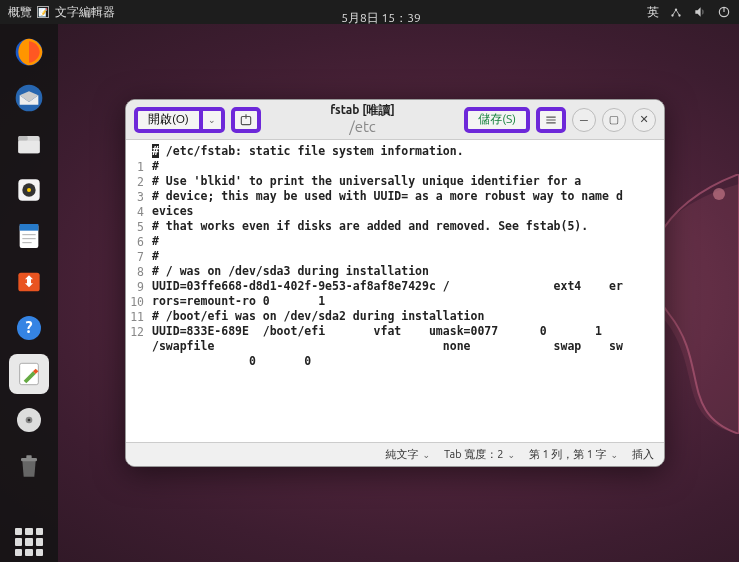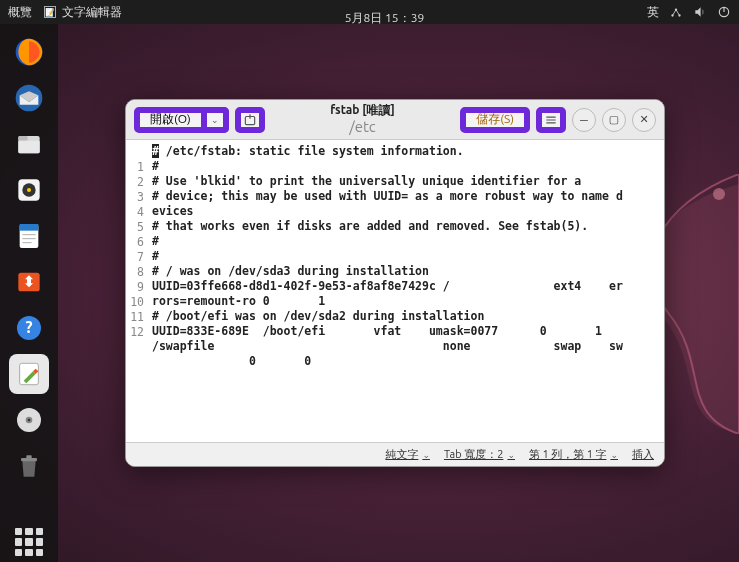--- a/index.html
+++ b/index.html
@@ -1,20 +1,20 @@
 <!DOCTYPE html>
 <html><head>
 <meta charset="utf-8">
 <style>
   * { margin: 0; padding: 0; box-sizing: border-box; }
   body { width: 739px; height: 562px; font-family: "Ubuntu", sans-serif; overflow: hidden; background: #000; }
   
   
   .topbar { height: 24px; background: #1d1d1d; color: #ddd; display: flex; align-items: center; font-size: 12px; padding: 0 8px; }
-  .topbar-left { display: flex; align-items: center; gap: 12px; }
+  .topbar-left { display: flex; align-items: center; gap: 5px; }
   .topbar-center { flex: 1; text-align: center; margin-top: 12px; }
   .topbar-right { display: flex; align-items: center; gap: 10px; }
   .topbar .app-icon { width: 12px; height: 12px; border: 1px solid #aaa; display: inline-flex; align-items: center; justify-content: center; font-size: 8px; }
   .topbar svg { width: 14px; height: 14px; fill: #ccc; }
   
   
   .desktop { position: relative; width: 739px; height: 538px; background: radial-gradient(ellipse at 60% 50%, #803050 0%, #5a2a40 30%, #4a2238 50%, #3d1d30 70%, #2e1825 100%); }
   .wave { position: absolute; right: 0; top: 150px; width: 120px; height: 260px; }
   .wave svg { width: 100%; height: 100%; }
   
@@ -23,38 +23,38 @@
   .dock-item { width: 40px; height: 40px; border-radius: 8px; display: flex; align-items: center; justify-content: center; cursor: pointer; }
   .dock-item.active { background: rgba(255,255,255,0.9); }
   .dock-item svg { width: 32px; height: 32px; }
   .dock-spacer { flex: 1; }
   .apps-grid { width: 40px; height: 40px; display: grid; grid-template-columns: repeat(3,1fr); grid-template-rows: repeat(3,1fr); gap: 3px; padding: 6px; cursor: pointer; }
   .apps-grid span { background: #ddd; border-radius: 1px; }
   
   
   .window { position: absolute; left: 125px; top: 75px; width: 540px; height: 368px; background: #fafafa; border-radius: 10px; box-shadow: 0 6px 30px rgba(0,0,0,0.5); display: flex; flex-direction: column; overflow: hidden; border: 1px solid #999; }
   .titlebar { height: 40px; background: #eaeaea; border-bottom: 1px solid #ccc; display: flex; align-items: center; padding: 0 8px; gap: 6px; }
-  .tb-btn { height: 26px; padding: 0 10px; border: 6px solid #6d28d9; border-radius: 5px; background: #f4f4f4; font-size: 12px; display: flex; align-items: center; gap: 4px; cursor: pointer; }
+  .tb-btn { height: 26px; padding: 0 10px; border: 4px solid #6d28d9; border-radius: 5px; background: #f4f4f4; font-size: 12px; display: flex; align-items: center; gap: 4px; cursor: pointer; }
   .tb-btn.icon-only { width: 30px; padding: 0; justify-content: center; }
-  .tb-btn.disabled { color: #a16207; }
+  .tb-btn.disabled { color: #15803d; }
   .tb-split { display: flex; }
   .tb-split .tb-btn:first-child { border-radius: 5px 0 0 5px; }
   .tb-split .tb-btn:last-child { border-radius: 0 5px 5px 0; border-left: none; width: 22px; padding: 0; justify-content: center; }
   .tb-title { flex: 1; text-align: center; line-height: 1.2; }
   .tb-title-main { font-size: 12px; font-weight: 600; color: #222; }
   .tb-title-sub { font-size: 15px; color: #888; }
   .win-ctrl { width: 24px; height: 24px; border-radius: 50%; border: 1px solid #bbb; background: #eee; display: flex; align-items: center; justify-content: center; cursor: pointer; font-size: 11px; color: #444; }
   
   .editor { flex: 1; display: flex; font-family: "DejaVu Sans Mono", monospace; font-size: 11.5px; background: #fff; overflow: hidden; }
   .gutter { width: 22px; text-align: right; color: #888; padding: 20px 4px 0 0; line-height: 15px; background: #fff; user-select: none; }
   .code { flex: 1; padding: 4px 4px 0 4px; line-height: 15px; white-space: pre; color: #222; font-weight: 700; overflow: hidden; }
   .code .cursor-cell { background: #222; color: #fff; }
   
   .statusbar { height: 24px; background: #f0f0f0; border-top: 1px solid #ccc; display: flex; align-items: center; justify-content: flex-end; gap: 14px; padding: 0 10px; font-size: 11px; color: #333; }
-  .statusbar .sb-item { display: flex; align-items: center; gap: 4px; cursor: pointer; text-decoration: underline; }
+  .statusbar .sb-item { display: flex; align-items: center; gap: 4px; cursor: pointer; }
   .chevron { font-size: 9px; color: #666; }
 </style>
 </head>
 <body>
 
 <div class="topbar">
   <div class="topbar-left">
     <span>概覽</span>
     <span style="display:flex;align-items:center;gap:6px">
       <span class="app-icon">📝</span>

